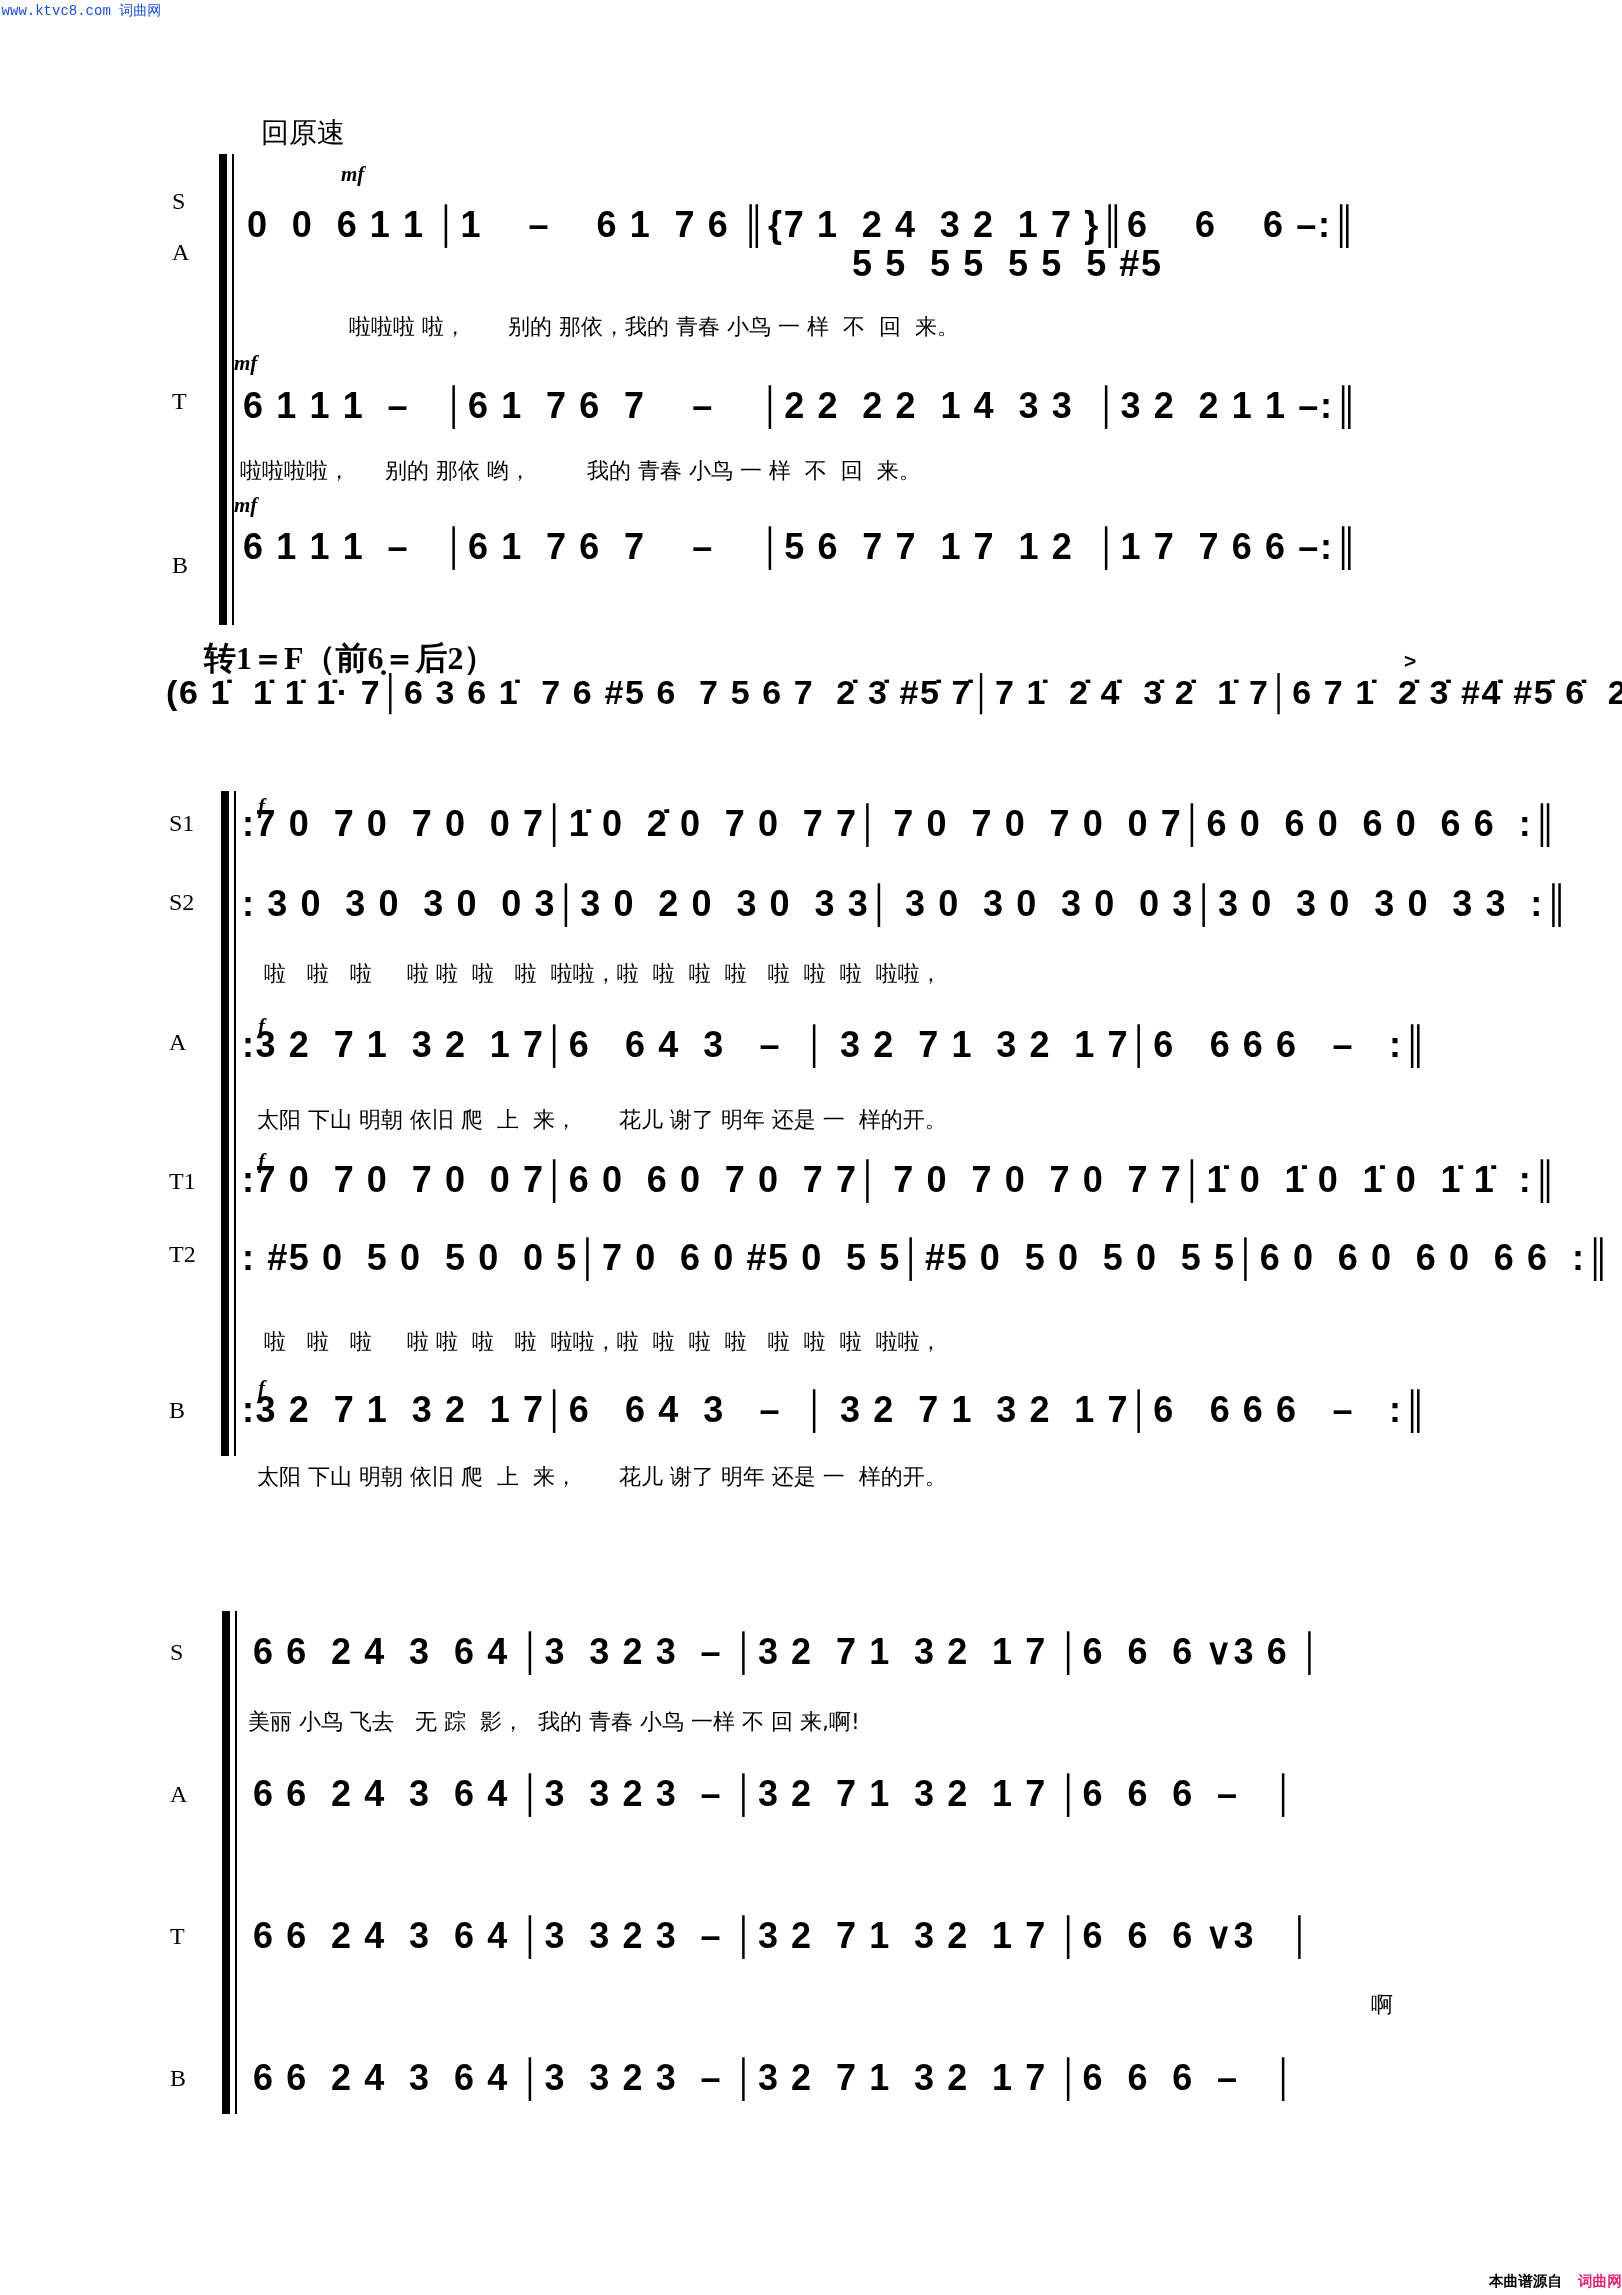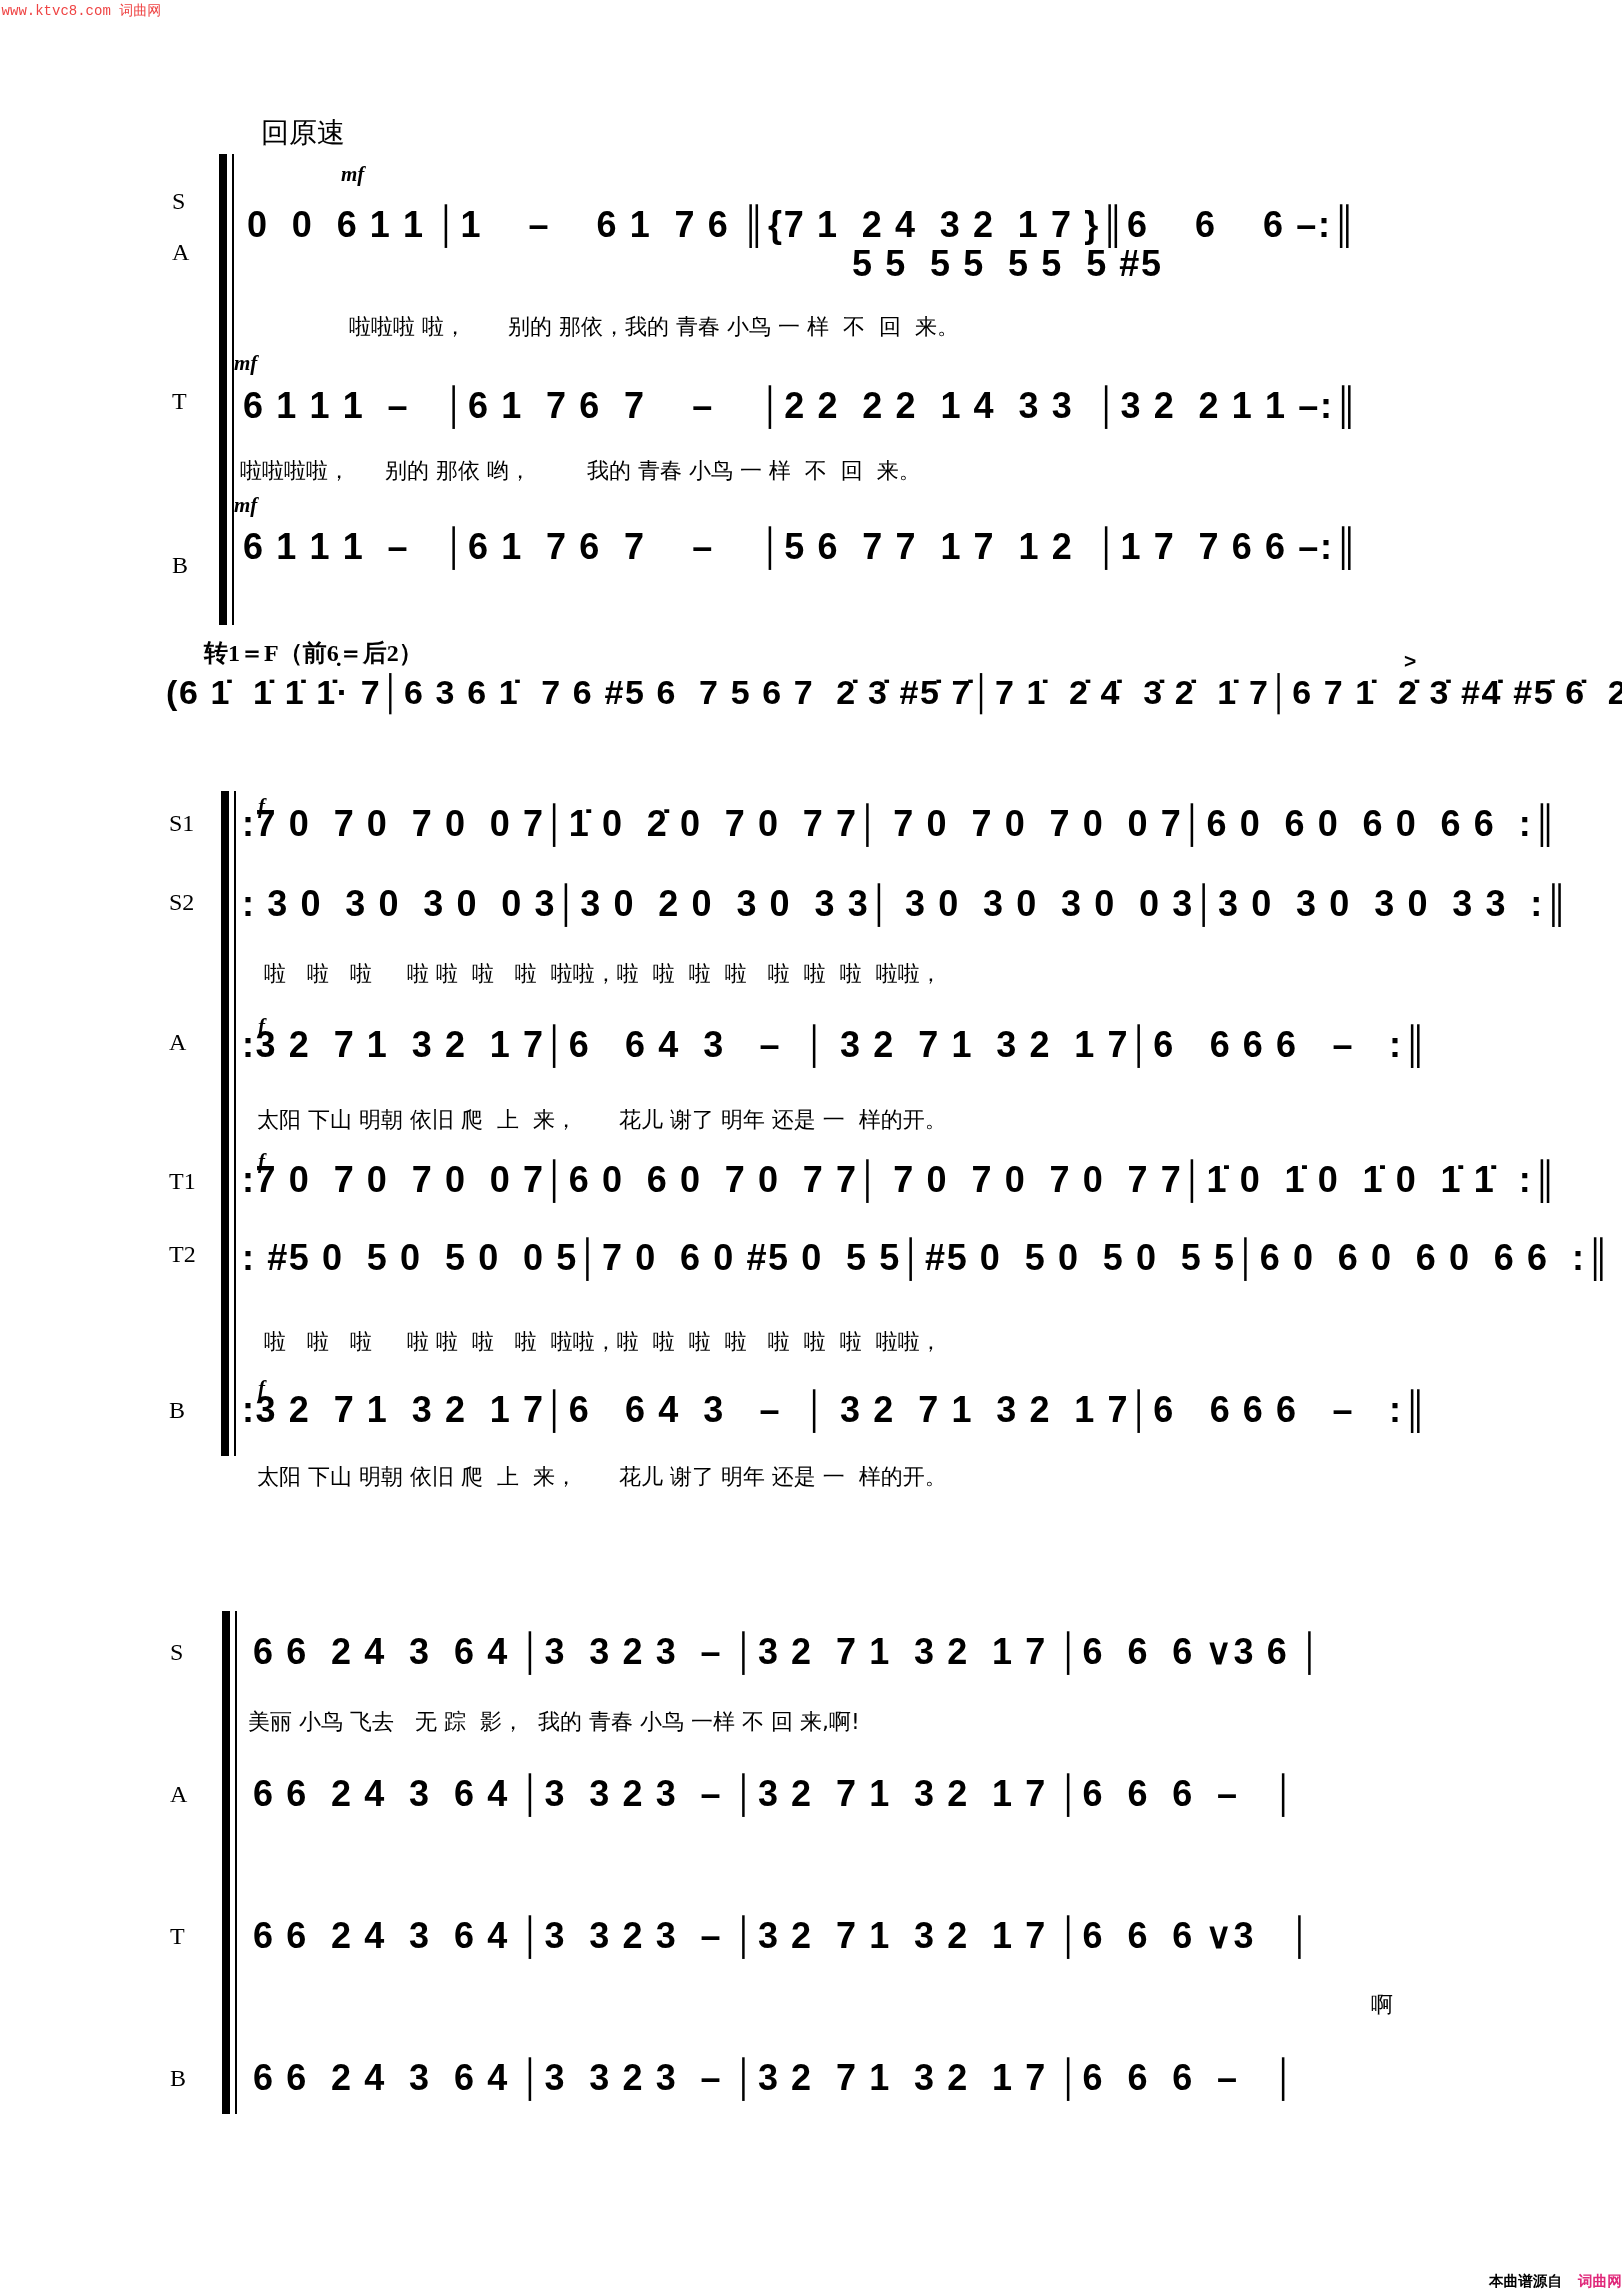--- a/index.html
+++ b/index.html
@@ -1,18 +1,18 @@
 <!DOCTYPE html>
 <html style="font-size:13px"><head>
 <meta charset="utf-8">
 <style>
   html,body{margin:0;padding:0;background:#fff;}
   body{width:1623px;height:2295px;position:relative;overflow:hidden;font-family:"Liberation Sans","DejaVu Sans",sans-serif;color:#000;}
   .abs{position:absolute;}
-  .wm{font-family:"Liberation Mono",monospace;font-size:14px;color:#ef4444;}
+  .wm{font-family:"Liberation Mono",monospace;font-size:14px;color:#1d4ed8;}
   .lbl{font-family:"Liberation Serif",serif;font-size:24px;}
   .cap{font-family:Liberation Serif, serif;font-size:28px;}
   .dyn{font-family:"Liberation Serif",serif;font-style:italic;font-weight:bold;font-size:21px;}
   .notes{font-family:"Liberation Sans",sans-serif;font-weight:bold;font-size:36px;white-space:pre;letter-spacing:1.6px;}
   .lyr{font-family:"DejaVu Sans",sans-serif;font-size:22px;white-space:pre;}
   .brace{position:absolute;width:8px;background:#000;}
   .brace2{position:absolute;width:2.4px;background:#000;}
   .footer{font-family:"DejaVu Sans",sans-serif;font-size:14.6px;font-weight:bold;}
 </style>
 </head>
@@ -36,21 +36,21 @@
   <div class="abs lbl" style="left:172px;top:388px;">T</div>
   <div class="abs notes" style="left:243px;top:385px;">6 1 1 1  –   │6 1  7 6  7    –    │2 2  2 2  1 4  3 3  │3 2  2 1 1 –:║</div>
   <div class="abs lyr" style="left:240px;top:456px;">啦啦啦啦，     别的 那依 哟，        我的 青春 小鸟 一 样  不  回  来。</div>
 
   <div class="abs dyn" style="left:234px;top:493px;">mf</div>
   <div class="abs lbl" style="left:172px;top:552px;">B</div>
   <div class="abs notes" style="left:243px;top:526px;">6 1 1 1  –   │6 1  7 6  7    –    │5 6  7 7  1 7  1 2  │1 7  7 6 6 –:║</div>
 </div>
 
 <div>
-  <div class="abs cap" style="left:204px;top:637px;font-size:24px;font-weight:bold;">转1＝F（前6̣＝后2）</div>
+  <div class="abs cap" style="left:204px;top:637px;font-size:32px;font-weight:bold;">转1＝F（前6̣＝后2）</div>
   <div class="abs notes" style="left:166px;top:673px;font-size:34px;">(6 1̇  1̇ 1̇ 1̇· 7│6 3 6 1̇  7 6 #5 6  7 5 6 7  2̇ 3̇ #5̇ 7̇│7 1̇  2̇ 4̇  3̇ 2̇  1̇ 7│6 7 1̇  2̇ 3̇ #4̇ #5̇ 6̇  2̇)  │</div>
   <div class="abs" style="left:1404px;top:649px;font-size:21px;font-weight:bold;">&gt;</div>
 </div>
 
 <div>
   <div class="brace" style="left:221px;top:791px;height:665px;"></div>
   <div class="brace2" style="left:234px;top:791px;height:665px;"></div>
 
   <div class="abs lbl" style="left:169px;top:810px;">S1</div>
   <div class="abs dyn" style="left:258px;top:794px;">f</div>

